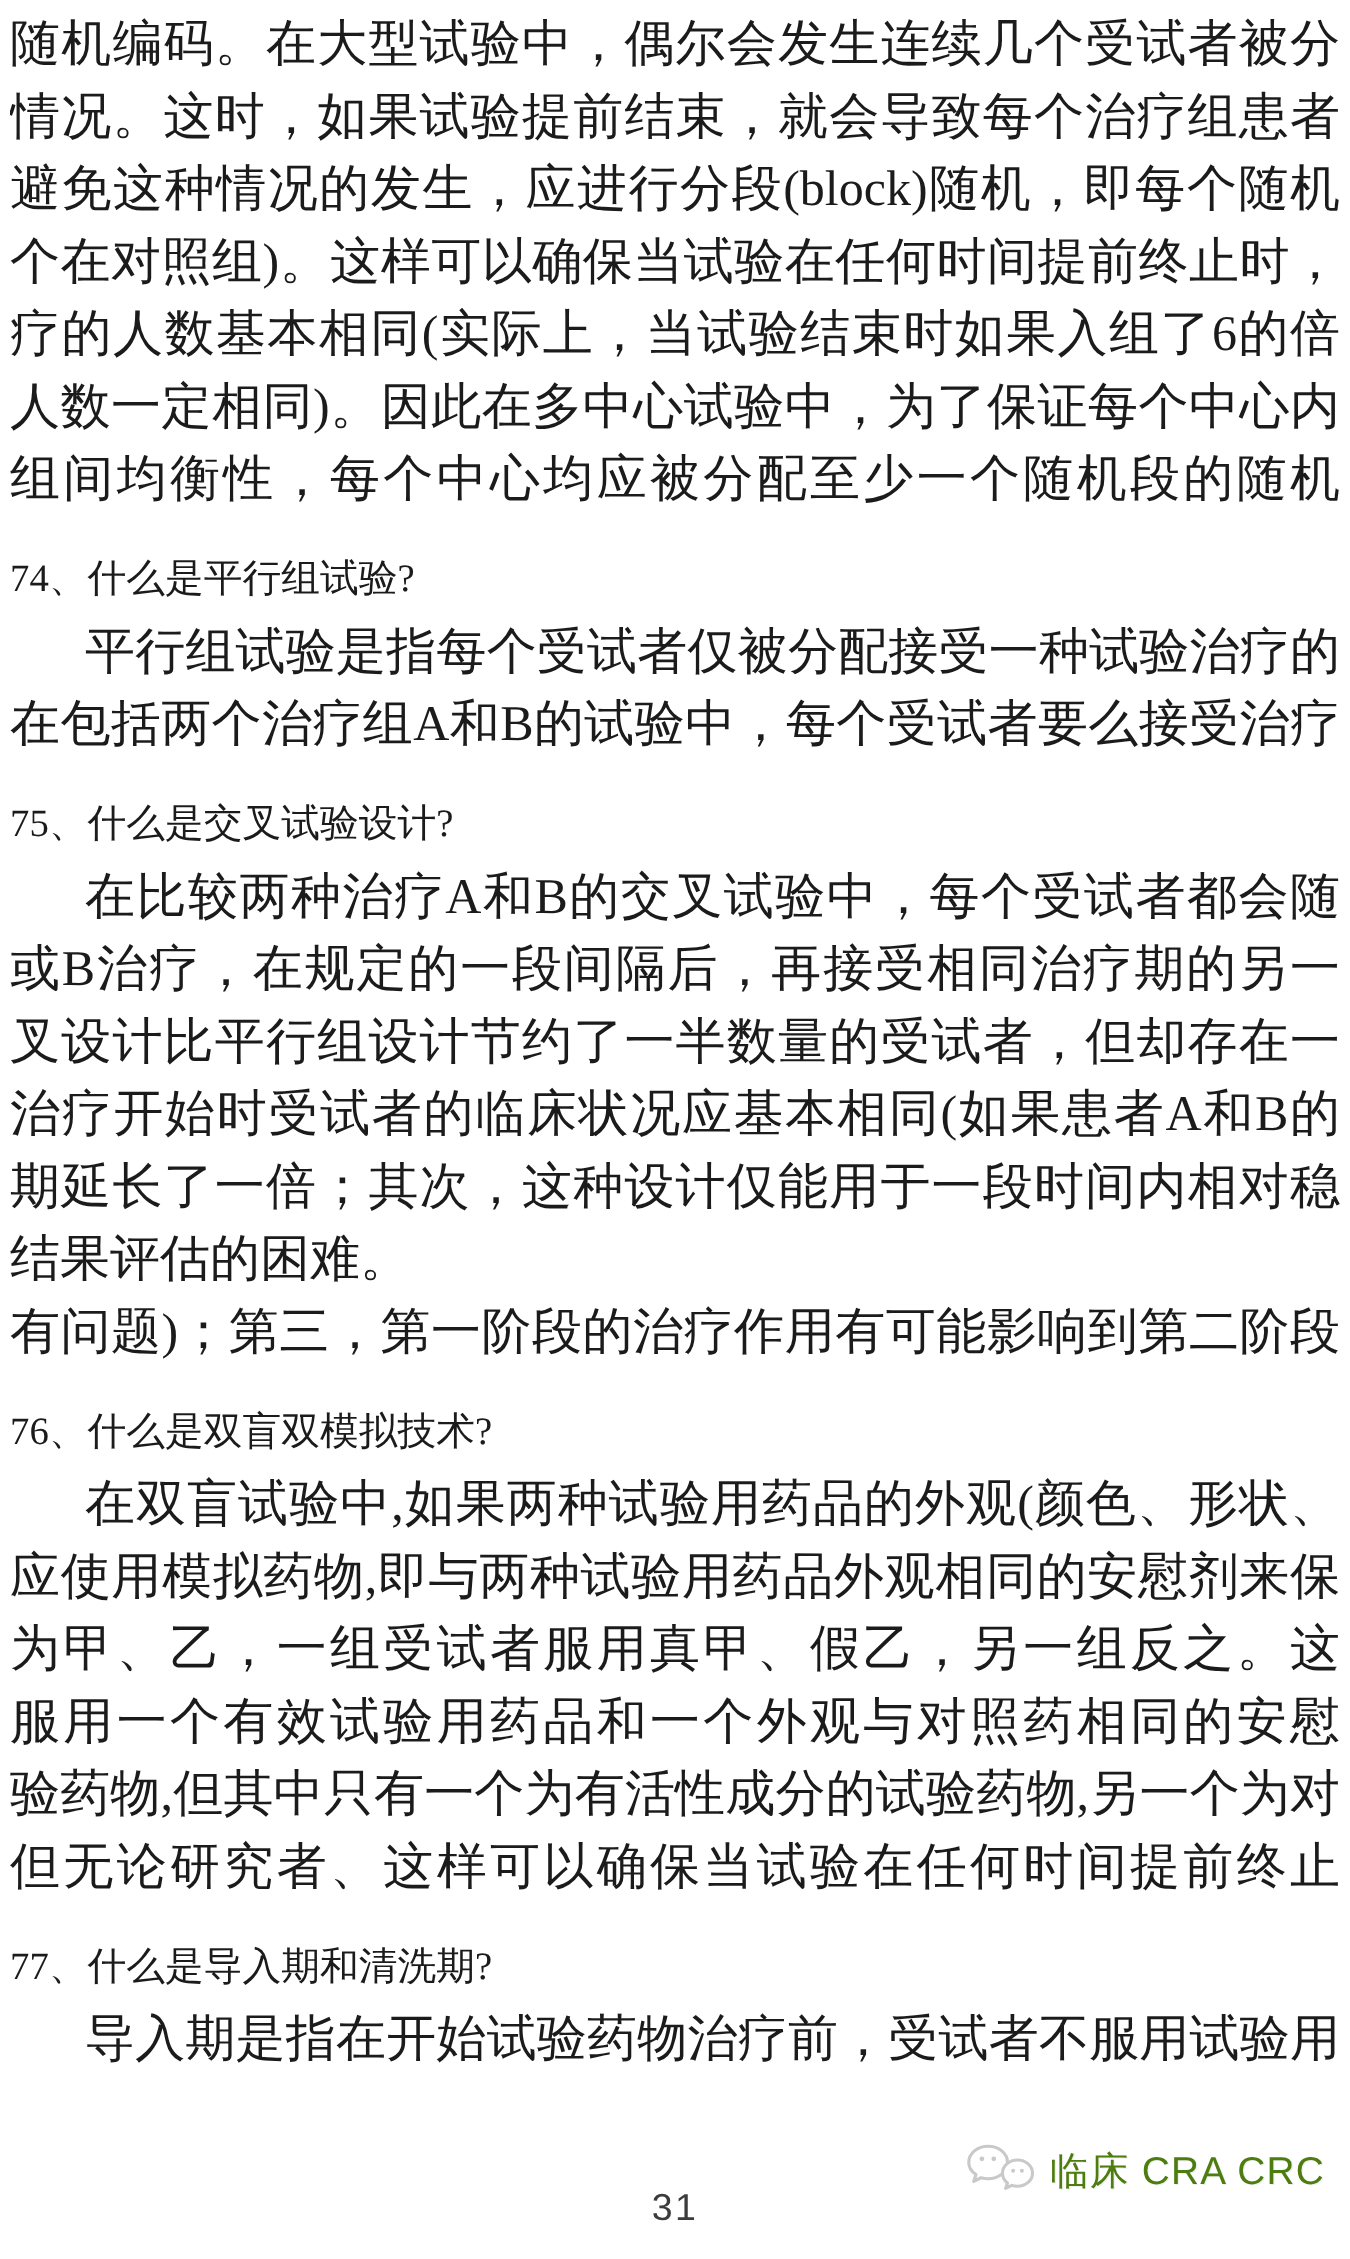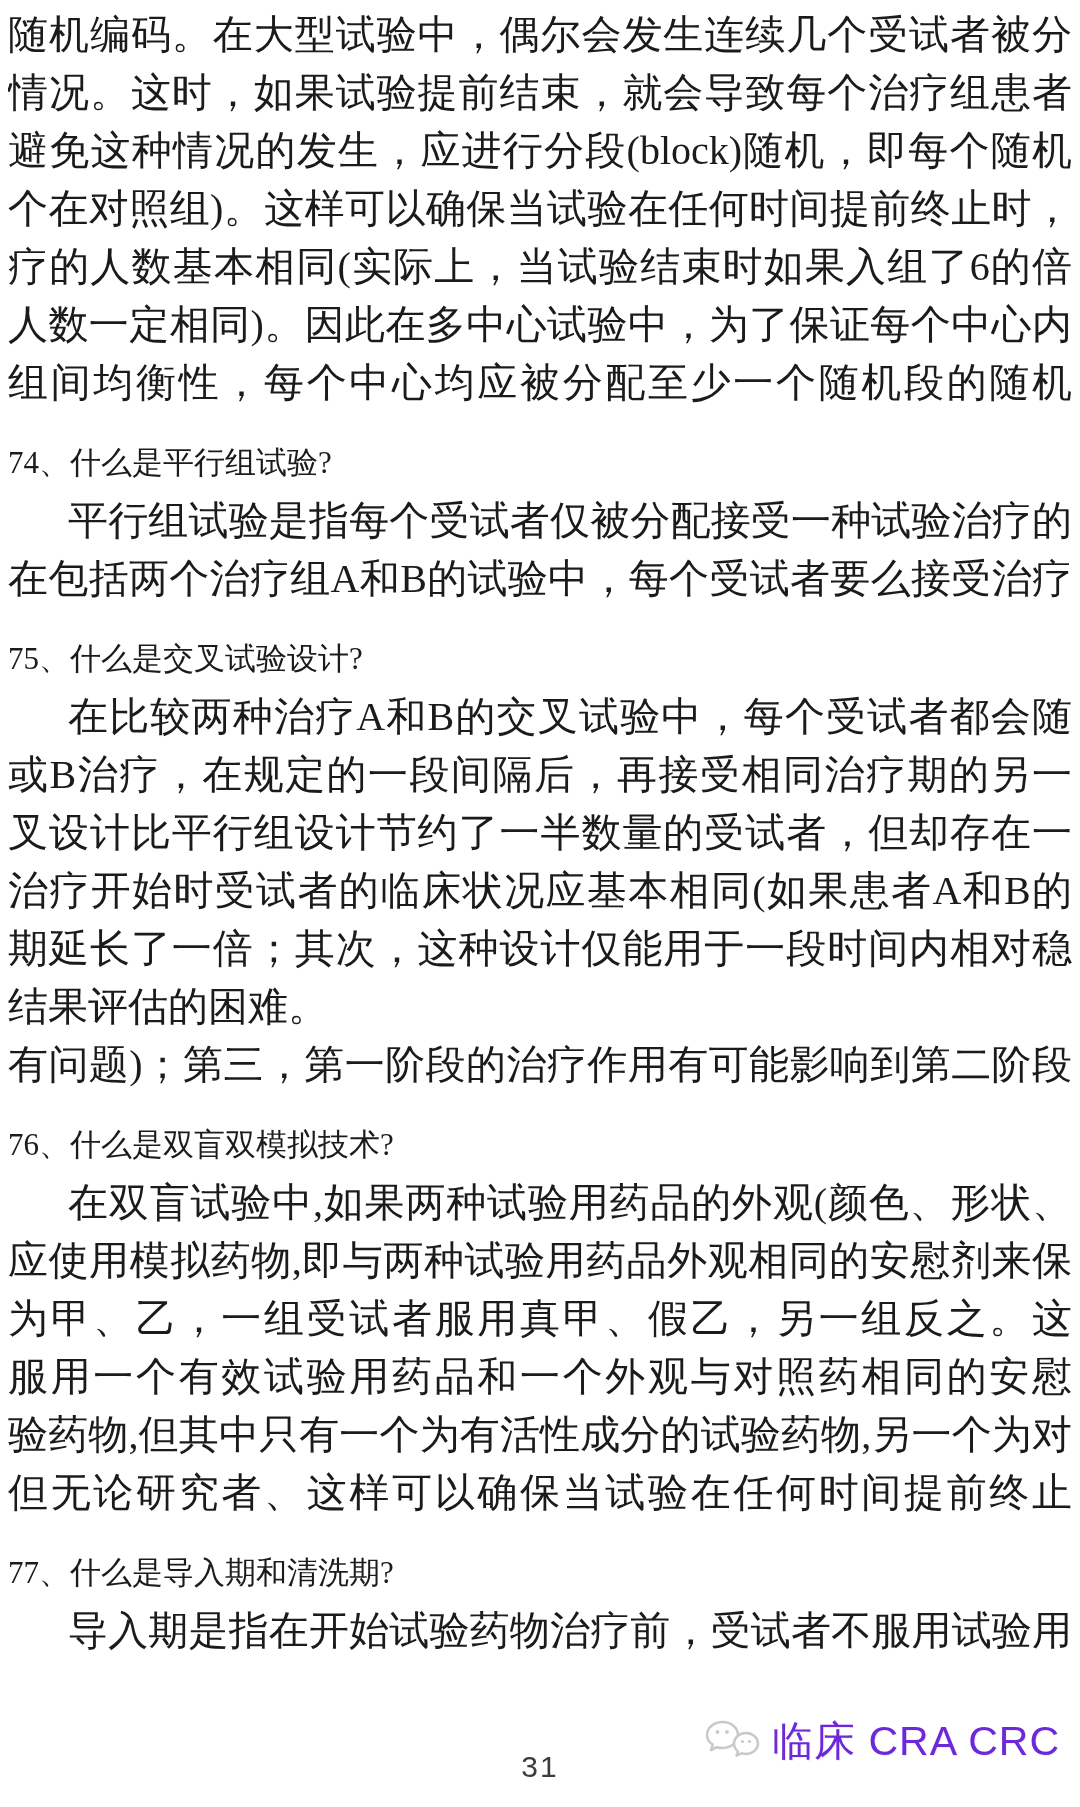--- a/index.html
+++ b/index.html
@@ -45,23 +45,23 @@
     text-align: left;
   }
   .footer-watermark {
     position: absolute;
     top: 1714px;
     right: 20px;
     display: flex;
     align-items: center;
     gap: 10px;
     font-family: "Liberation Sans", "DejaVu Sans", sans-serif;
-    font-size: 41px;
+    font-size: 31px;
     letter-spacing: 1px;
-    color: #6d28d9;
+    color: #4d7c0f;
     text-shadow: 1px 1px 0 #efefef;
   }
   .footer-watermark svg { display: block; }
   .page-number {
     position: absolute;
     top: 1750px;
     left: 0;
     width: 100%;
     text-align: center;
     font-family: "Liberation Sans", "DejaVu Sans", sans-serif;

